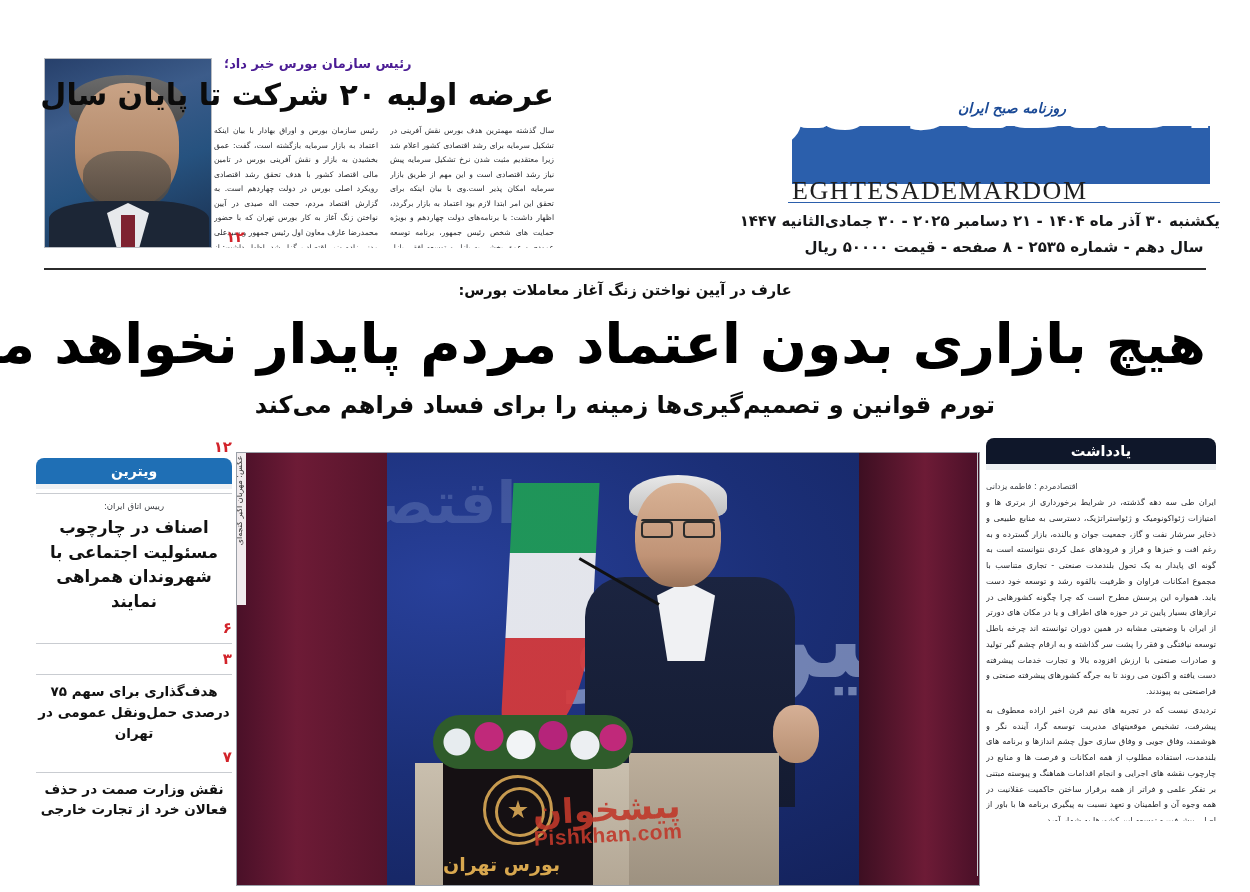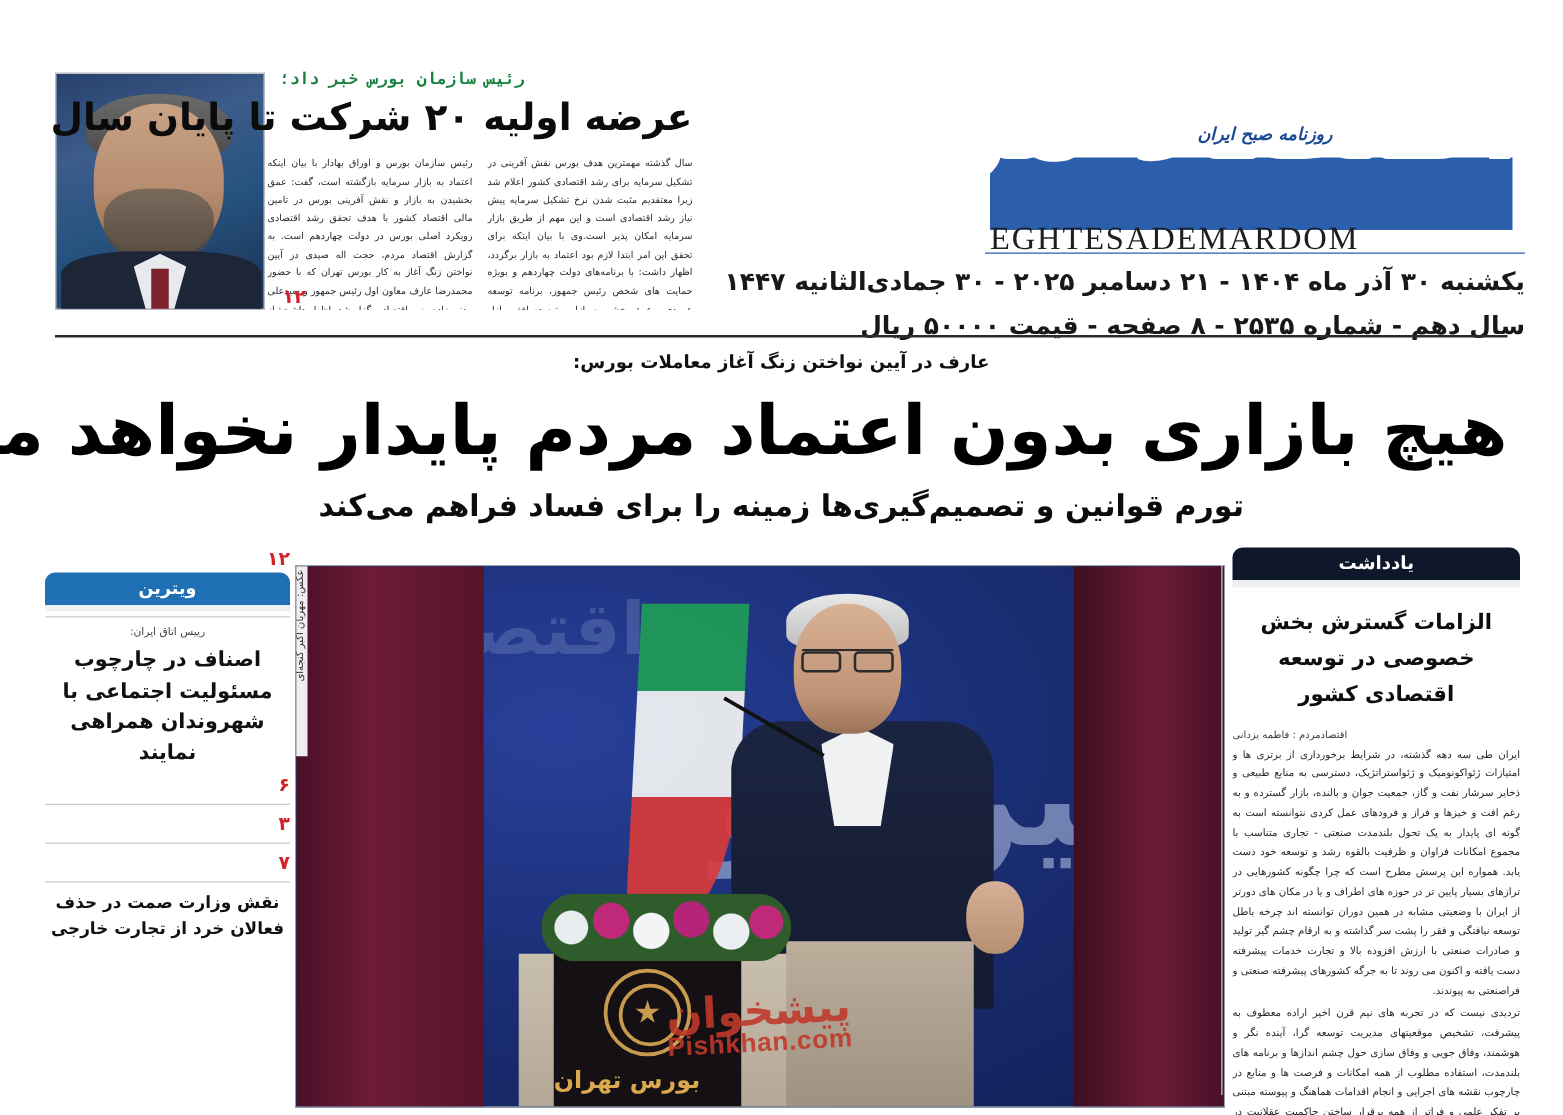--- a/index.html
+++ b/index.html
@@ -80,21 +80,21 @@
     background: #2b5fac;
   }
   .logo-dateline {
     position: absolute;
     right: 0px; top: 182px;
     width: 432px;
     text-align: center;
     direction: rtl;
   }
   .logo-dateline div {
-    font-size: 20px;
+    font-size: 15px;
     font-weight: 700;
     color: #17181a;
     line-height: 1.75;
     white-space: nowrap;
   }
 
   
   .top-article {
     position: absolute;
     left: 44px; top: 52px;
@@ -149,23 +149,22 @@
     left: 76px; top: 156px;
     width: 14px; height: 36px;
     background: #7e2230;
   }
   .ta-kicker {
     position: absolute;
     right: 0; top: 4px;
     width: 330px;
     text-align: left;
     font-size: 13px; font-weight: 700;
-    color: #15803d;
-    direction: rtl;
-    font-family: Liberation Mono, monospace;
+    color: #4c1d95;
+    direction: rtl;
   }
   .ta-headline {
     position: absolute;
     right: 0; top: 24px;
     width: 330px;
     text-align: right;
     font-size: 30px; font-weight: 700;
     color: #0b0b0b;
     line-height: 1.25;
     letter-spacing: -0.5px;
@@ -613,20 +612,23 @@
       <div class="side-item">
         <div class="side-kicker">رییس اتاق ایران:</div>
         <div class="side-title">اصناف در چارچوب مسئولیت اجتماعی با شهروندان همراهی نمایند</div>
       </div>
       <div class="pagebadge">۶</div>
       <div class="hr-thin"></div>
 
       <div class="pagebadge">۳</div>
       <div class="hr-thin"></div>
 
+      <div class="side-item">
+        <div class="side-title sm">هدف‌گذاری برای سهم ۷۵ درصدی حمل‌ونقل عمومی در تهران</div>
+      </div>
       <div class="pagebadge">۷</div>
       <div class="hr-thin"></div>
 
       <div class="side-item">
         <div class="side-title sm">نقش وزارت صمت در حذف فعالان خرد از تجارت خارجی</div>
       </div>
 
     </div>
 
     <div class="center-photo">
@@ -653,21 +655,20 @@
         <div class="wm-fa">پیشخوان</div>
         <div class="wm-en">Pishkhan.com</div>
       </div>
       <div class="cp-credit">اقتصادمردم - عکس: مهربان اکبر گنجه‌ای</div>
     </div>
 
     <div class="sidebar-right-rule"></div>
     <div class="sidebar-right">
       <div class="sr-bar">یادداشت</div>
       <div class="sr-bar-shadow"></div>
-      <div class="sr-title">الزامات گسترش بخش خصوصی در توسعه اقتصادی کشور</div>
       <div class="sr-byline">اقتصادمردم : فاطمه یزدانی</div>
       <div class="sr-body">
         <p>ایران طی سه دهه گذشته، در شرایط برخورداری از برتری ها و امتیازات ژئواکونومیک و ژئواستراتژیک، دسترسی به منابع طبیعی و ذخایر سرشار نفت و گاز، جمعیت جوان و بالنده، بازار گسترده و به رغم افت و خیزها و فراز و فرودهای عمل کردی نتوانسته است به گونه ای پایدار به یک تحول بلندمدت صنعتی - تجاری متناسب با مجموع امکانات فراوان و ظرفیت بالقوه رشد و توسعه خود دست یابد. همواره این پرسش مطرح است که چرا چگونه کشورهایی در ترازهای بسیار پایین تر در حوزه های اطراف و یا در مکان های دورتر از ایران با وضعیتی مشابه در همین دوران توانسته اند چرخه باطل توسعه نیافتگی و فقر را پشت سر گذاشته و به ارقام چشم گیر تولید و صادرات صنعتی با ارزش افزوده بالا و تجارت خدمات پیشرفته دست یافته و اکنون می روند تا به جرگه کشورهای پیشرفته صنعتی و فراصنعتی به پیوندند.</p>
         <p>تردیدی نیست که در تجربه های نیم قرن اخیر اراده معطوف به پیشرفت، تشخیص موقعیتهای مدیریت توسعه گرا، آینده نگر و هوشمند، وفاق جویی و وفاق سازی حول چشم اندازها و برنامه های بلندمدت، استفاده مطلوب از همه امکانات و فرصت ها و منابع در چارچوب نقشه های اجرایی و انجام اقدامات هماهنگ و پیوسته مبتنی بر تفکر علمی و فراتر از همه برقرار ساختن حاکمیت عقلانیت در همه وجوه آن و اطمینان و تعهد نسبت به پیگیری برنامه ها با باور از اصلی پیشرفت و توسعه این کشورها به شمار آورد.</p>
 
       </div>
     </div>
 
   </div>
 </div>

